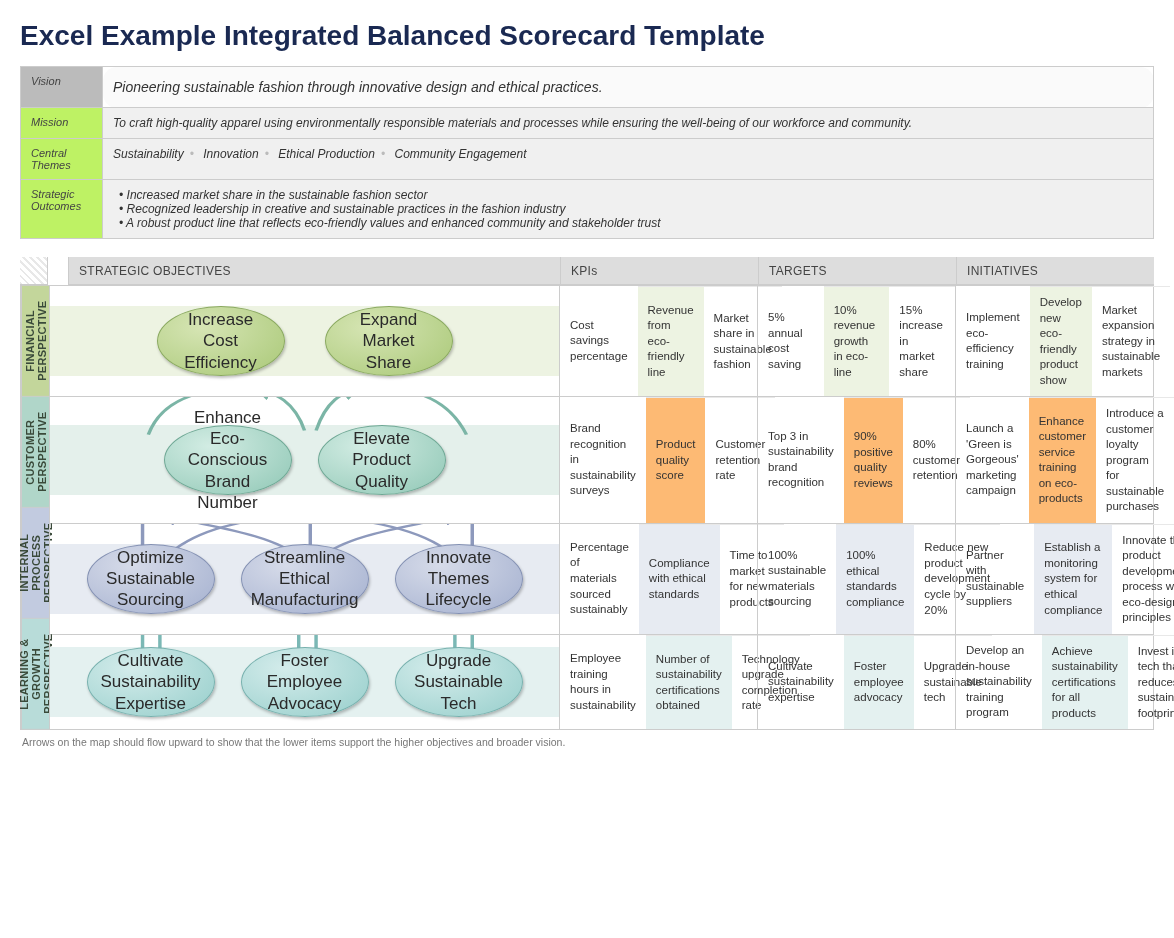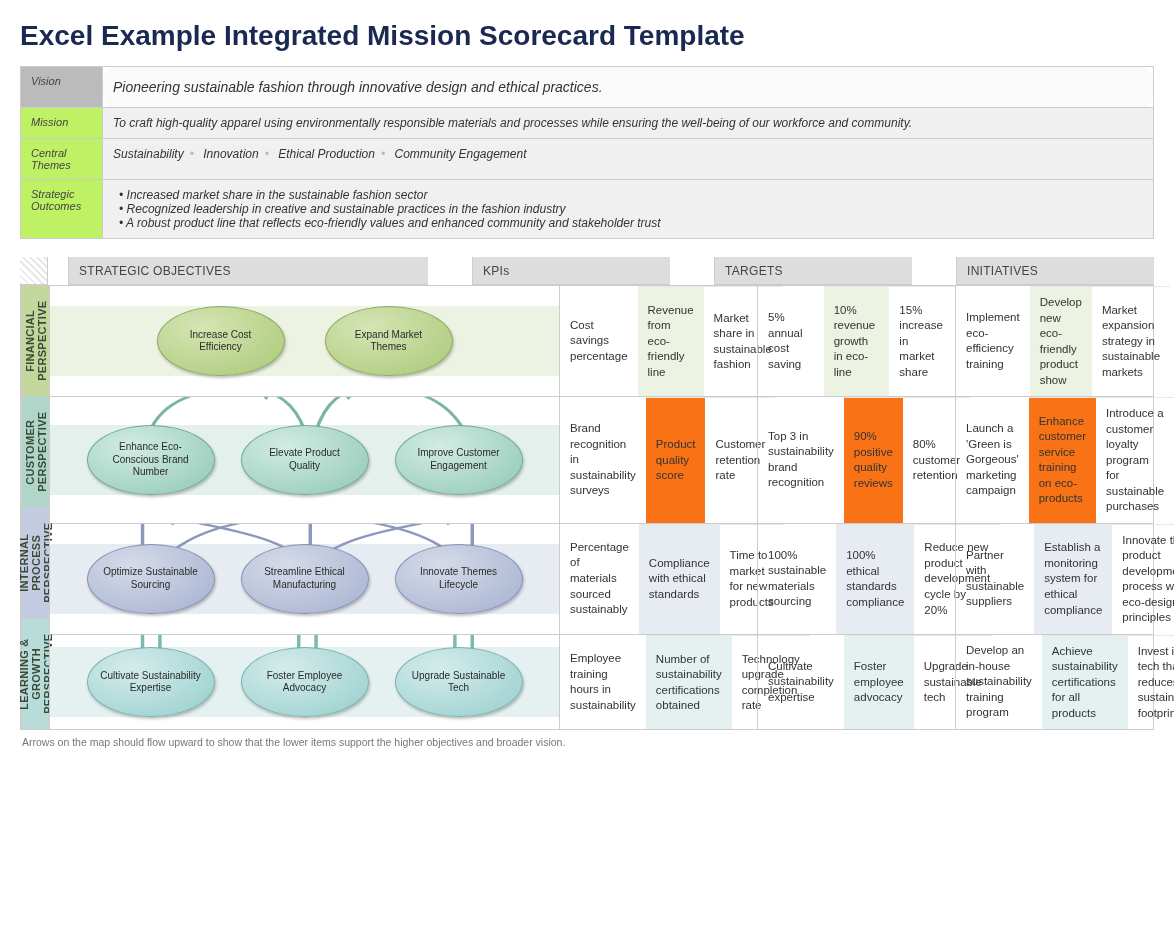--- a/index.html
+++ b/index.html
@@ -12,56 +12,56 @@
   .header-table .hval { background: #f0f0f0; }
   .header-table .hval.vision { font-size: 14px; background: #fafafa; padding: 12px 10px; border-radius: 14px; }
   .themes-sep { color: #bbb; padding: 0 6px; }
   .outcomes-list { list-style: none; padding-left: 6px; }
   .outcomes-list li::before { content: "• "; }
   .main { display: flex; border: 1px solid #ccc; }
   .hatch-corner { width: 28px; height: 28px; border-right:1px solid #ccc; border-bottom:1px solid #ccc;
     background: repeating-linear-gradient(45deg,#e8e8e8,#e8e8e8 2px,#fff 2px,#fff 5px); }
   .main-head { display:flex; }
   .col-objectives { flex: 1; margin-left: 20px; }
-  .col-kpis, .col-targets, .col-init { width: 198px; margin-left: 44px; }
+  .col-kpis, .col-targets, .col-init { width: 198px; }
   .col-head { background: #ddd; border-bottom:1px solid #ccc; border-left:1px solid #ccc; padding: 6px 10px; font-size: 12px; color:#444; letter-spacing: .3px; height:28px; display:flex; align-items:center; }
   .sidebar { width: 28px; display:flex; flex-direction:column; }
   .persp-label { flex:1; display:flex; align-items:center; justify-content:center; writing-mode: vertical-rl; transform: rotate(180deg); font-size: 11px; font-weight:bold; color:#3a4a3a; border-top:1px solid #ccc; border-right:1px solid #ccc; letter-spacing:.3px; text-align:center; padding: 6px 0;}
   .persp-financial { background: #c3d69b; }
   .persp-customer  { background: #b0d6c9; }
   .persp-internal  { background: #c2cbe0; }
   .persp-learning  { background: #b8dcd9; }
   .rows-wrap { flex:1; display:flex; flex-direction:column; }
   .persp-row { display:flex; flex:1; border-top:1px solid #ccc; }
   .persp-row:first-child { border-top:none; }
   .obj-cell { flex:1; position:relative; display:flex; flex-direction:column; border-left:1px solid #ccc; }
   .data-cell-col { width:198px; border-left:1px solid #ccc; display:flex; flex-direction:row; }
   .data-cell { flex:1; padding: 8px 10px; font-size:11.5px; display:flex; align-items:center; line-height:1.35; }
   .data-cell + .data-cell { border-top: 1px solid #e8e8e8; }
   .sub-financial .data-cell.mid { background: #edf3e2; }
-  .sub-customer  .data-cell.mid { background: #f97316; }
+  .sub-customer  .data-cell.mid { background: #fdba74; }
   .sub-internal  .data-cell.mid { background: #e7ebf2; }
   .sub-learning  .data-cell.mid { background: #e4f1f0; }
   .obj-stripe { flex:1; display:flex; align-items:center; justify-content:center; gap: 26px; padding: 0 18px;}
   .sub-financial .obj-stripe.mid { background: #edf3e2; }
   .sub-customer  .obj-stripe.mid { background: #e4f0eb; }
   .sub-internal  .obj-stripe.mid { background: #e7ebf2; }
   .sub-learning  .obj-stripe.mid { background: #e4f1f0; }
-  .oval { width: 128px; height: 70px; border-radius: 50%; display:flex; align-items:center; justify-content:center; text-align:center; font-size: 10px; line-height:1.25; padding: 8px 12px; box-shadow: 1px 2px 3px rgba(0,0,0,.25); color:#2a2a2a; z-index:2; position:relative;}
+  .oval { width: 128px; height: 70px; border-radius: 50%; display:flex; align-items:center; justify-content:center; text-align:center; font-size: 17px; line-height:1.25; padding: 8px 12px; box-shadow: 1px 2px 3px rgba(0,0,0,.25); color:#2a2a2a; z-index:2; position:relative;}
   .oval-financial { background: radial-gradient(ellipse at 35% 30%, #d6e5b4, #a9c877); border:1px solid #8aa960;}
   .oval-customer  { background: radial-gradient(ellipse at 35% 30%, #d2ece3, #8fc7b5); border:1px solid #6fa895;}
   .oval-internal  { background: radial-gradient(ellipse at 35% 30%, #d6dbe9, #a4b0cf); border:1px solid #8491b3;}
   .oval-learning  { background: radial-gradient(ellipse at 35% 30%, #d4eceb, #96cecb); border:1px solid #78b1ae;}
   .svg-arrows { position:absolute; inset:0; width:100%; height:100%; pointer-events:none; z-index:1;}
   .footnote { font-size: 10.5px; color:#777; padding: 6px 2px; }
 </style>
 </head>
 <body>
 
-<div class="title">Excel Example Integrated Mission Scorecard Template</div>
+<div class="title">Excel Example Integrated Balanced Scorecard Template</div>
 
 <table class="header-table">
   <tbody>
       <tr>
     <td class="hlabel dark">Vision</td>
     <td class="hval vision">Pioneering sustainable fashion through innovative design and ethical practices.</td>
   </tr>
   <tr>
     <td class="hlabel">Mission</td>
     <td class="hval">To craft high-quality apparel using environmentally responsible materials and processes while ensuring the well-being of our workforce and community.</td>
@@ -104,21 +104,21 @@
       <div class="persp-label persp-learning">LEARNING &amp; GROWTH PERSPECTIVE</div>
     </div>
     <div class="rows-wrap">
 
       <div class="persp-row sub-financial">
         <div class="obj-cell">
           <svg class="svg-arrows" viewBox="0 0 440 150" preserveAspectRatio="none"></svg>
           <div class="obj-stripe"></div>
           <div class="obj-stripe mid" style="justify-content:center; gap:40px;">
             <div class="oval oval-financial">Increase Cost Efficiency</div>
-            <div class="oval oval-financial">Expand Market Themes</div>
+            <div class="oval oval-financial">Expand Market Share</div>
           </div>
           <div class="obj-stripe"></div>
         </div>
         <div class="data-cell-col">
           <div class="data-cell">Cost savings percentage</div>
           <div class="data-cell mid">Revenue from eco-friendly line</div>
           <div class="data-cell">Market share in sustainable fashion</div>
         </div>
         <div class="data-cell-col">
           <div class="data-cell">5% annual cost saving</div>
@@ -142,21 +142,20 @@
               </defs>
             <path d="M85 45 C 100 -10, 150 -10, 170 -10" stroke="#7bb5a6" stroke-width="3" fill="none" marker-end="url(#ah-c)"></path>
             <path d="M220 40 C 210 0, 190 -5, 180 -10" stroke="#7bb5a6" stroke-width="3" fill="none" marker-end="url(#ah-c)"></path>
             <path d="M230 40 C 240 0, 255 -5, 265 -10" stroke="#7bb5a6" stroke-width="3" fill="none" marker-end="url(#ah-c)"></path>
             <path d="M360 45 C 340 -10, 300 -10, 280 -10" stroke="#7bb5a6" stroke-width="3" fill="none" marker-end="url(#ah-c)"></path>
           </svg>
           <div class="obj-stripe"></div>
           <div class="obj-stripe mid">
             <div class="oval oval-customer">Enhance Eco-Conscious Brand Number</div>
             <div class="oval oval-customer">Elevate Product Quality</div>
-            <div class="oval oval-customer">Improve Customer Engagement</div>
           </div>
           <div class="obj-stripe"></div>
         </div>
         <div class="data-cell-col">
           <div class="data-cell">Brand recognition in sustainability surveys</div>
           <div class="data-cell mid">Product quality score</div>
           <div class="data-cell">Customer retention rate</div>
         </div>
         <div class="data-cell-col">
           <div class="data-cell">Top 3 in sustainability brand recognition</div>

